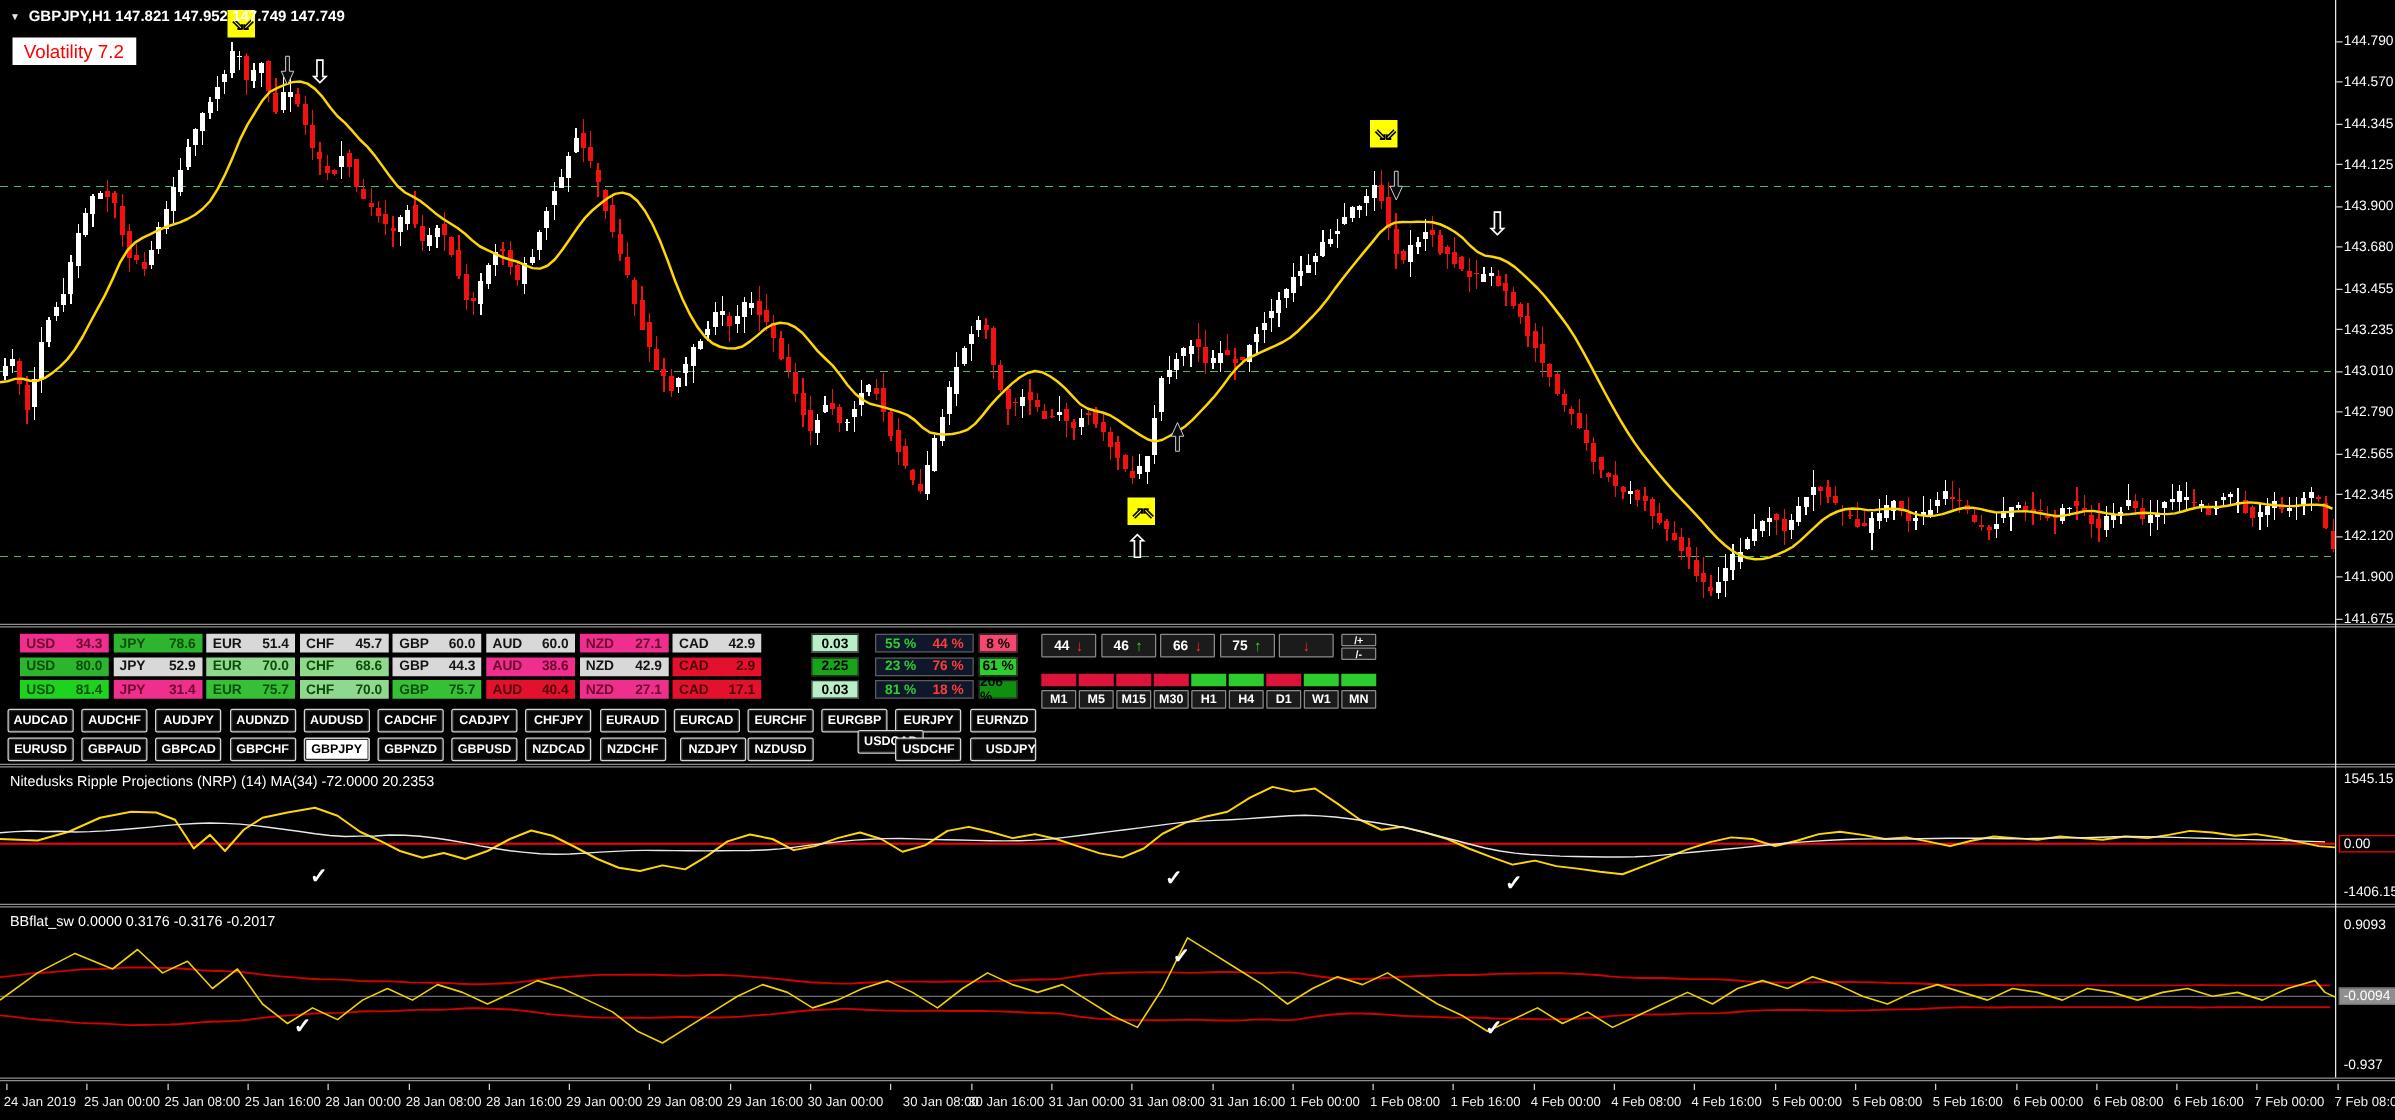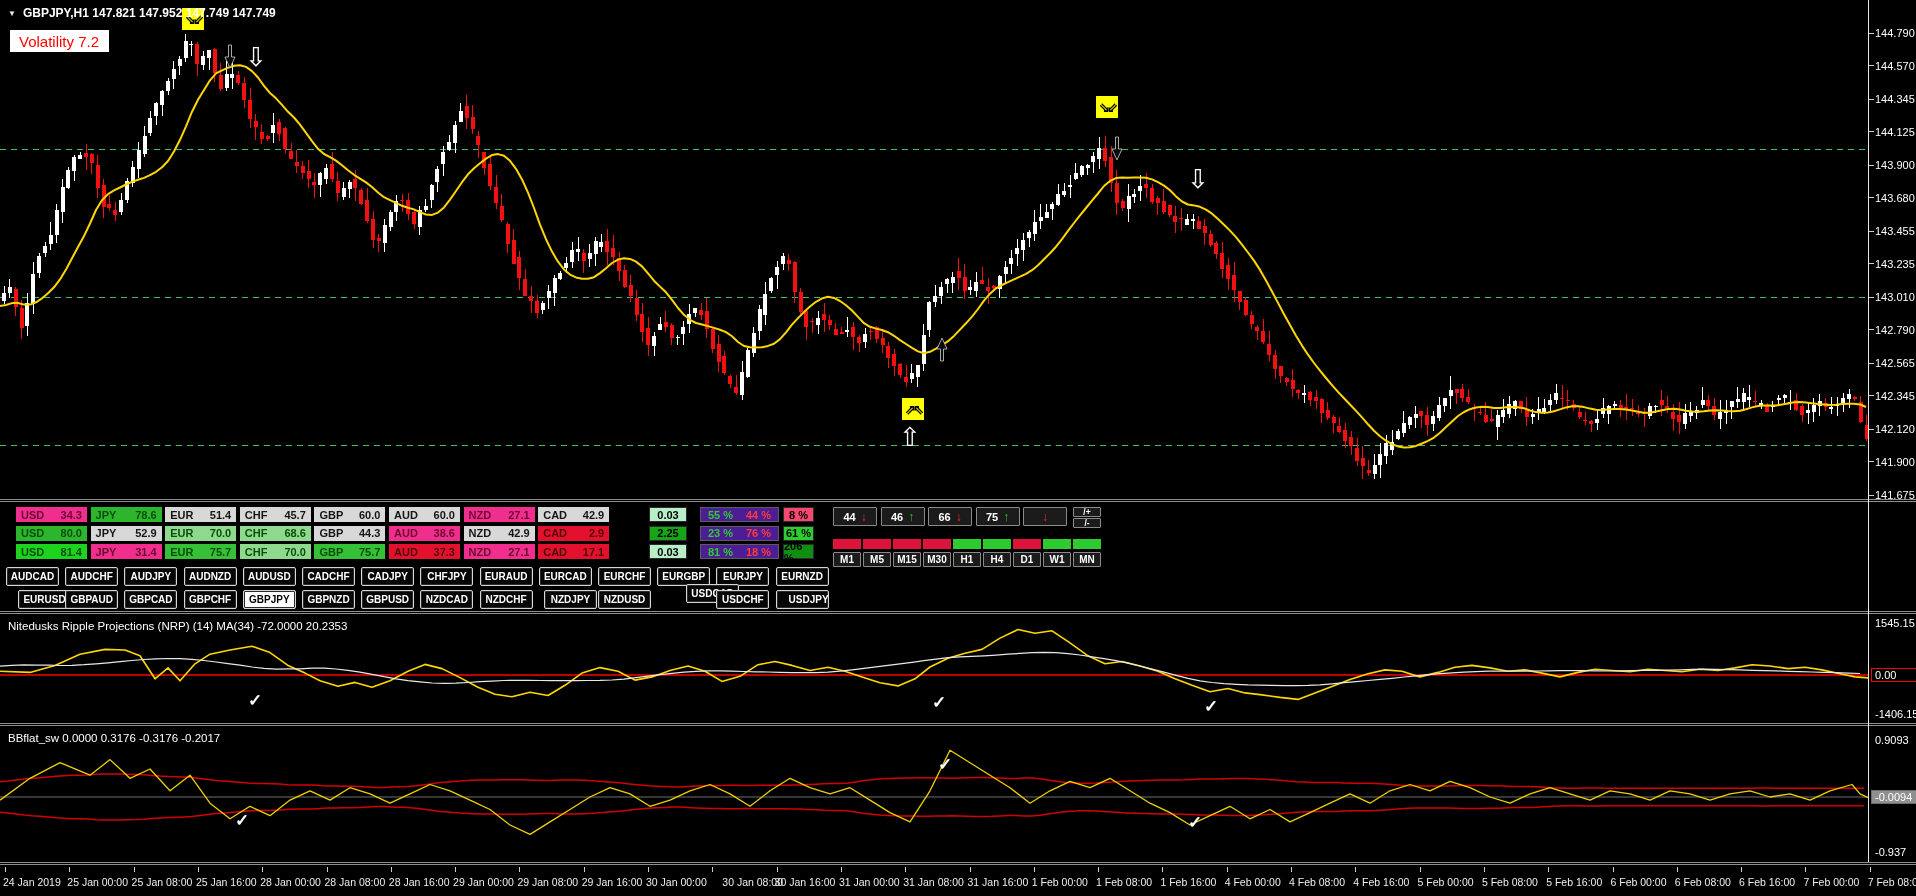--- a/index.html
+++ b/index.html
@@ -15,21 +15,21 @@
   .axis-label{position:absolute;left:1875px;color:#fff;font:11px "Liberation Sans",sans-serif;white-space:nowrap;}
   .tickline{position:absolute;left:1869px;width:5px;height:1px;background:#cfcfcf;}
   .sep{position:absolute;left:0;width:1916px;height:3px;background:#000;
        border-top:1px solid #8e8e8e;border-bottom:1px solid #8e8e8e;}
   .vborder{position:absolute;left:1868px;top:0;width:1px;height:862px;background:#e8e8e8;}
   .scell{position:absolute;display:flex;justify-content:space-between;align-items:center;
          padding:0 5px;font:bold 11px "Liberation Sans",sans-serif;height:15px;width:71px;}
   .sbox{position:absolute;display:flex;align-items:center;justify-content:center;
         font:bold 11px "Liberation Sans",sans-serif;color:#000;border:1px solid #2a2a2a;height:15px;}
   .dualbox{position:absolute;display:flex;justify-content:space-between;align-items:center;
-           background:#4c1d95;border:1px solid #5c5c5c;padding:0 7px;height:15px;
+           background:#0f172a;border:1px solid #5c5c5c;padding:0 7px;height:15px;
            font:bold 11px "Liberation Sans",sans-serif;}
   .btn{position:absolute;background:#1b1b1b;border:1px solid #8a8a8a;color:#fff;display:flex;
        align-items:center;justify-content:center;gap:5px;font:bold 11px "Liberation Sans",sans-serif;border-radius:1px;}
   .block{position:absolute;height:10px;width:28px;}
   .pairbtn{position:absolute;width:53px;height:19px;background:#060606;border:1px solid #d6d6d6;
            color:#fff;display:flex;align-items:center;justify-content:center;
            font:bold 10px "Liberation Sans",sans-serif;border-radius:2px;box-shadow:inset 0 0 0 1px #2a2a2a;}
   .pairbtn.sel{background:#fff;color:#000;}
   .ind-label{position:absolute;left:8px;top:4px;color:#fff;font:11.5px "Liberation Sans",sans-serif;}
   .check{position:absolute;color:#fff;font:bold 17px "Liberation Sans",sans-serif;}
@@ -843,21 +843,21 @@
       <div class="scell" style="left: 239.8px; top: 39px; background: rgb(143, 217, 143); color: rgb(11, 77, 11);">
         <span>CHF</span>
         <span>70.0</span>
       </div>
       <div class="scell" style="left: 314.4px; top: 39px; background: rgb(53, 192, 53); color: rgb(11, 77, 11);">
         <span>GBP</span>
         <span>75.7</span>
       </div>
       <div class="scell" style="left: 389px; top: 39px; background: rgb(227, 17, 45); color: rgb(77, 8, 8);">
         <span>AUD</span>
-        <span>37.3</span>
+        <span>40.4</span>
       </div>
       <div class="scell" style="left: 463.6px; top: 39px; background: rgb(239, 46, 141); color: rgb(107, 11, 46);">
         <span>NZD</span>
         <span>27.1</span>
       </div>
       <div class="scell" style="left: 538.2px; top: 39px; background: rgb(227, 17, 45); color: rgb(77, 8, 8);">
         <span>CAD</span>
         <span>17.1</span>
       </div>
       <div class="sbox" style="left: 649px; top: 39px; width: 38px; background: rgb(184, 239, 201);">0.03</div>
@@ -912,21 +912,21 @@
       <div class="pairbtn" style="left: 242.8px; top: 62px;">AUDUSD</div>
       <div class="pairbtn" style="left: 302px; top: 62px;">CADCHF</div>
       <div class="pairbtn" style="left: 361.2px; top: 62px;">CADJPY</div>
       <div class="pairbtn" style="left: 420.4px; top: 62px;">CHFJPY</div>
       <div class="pairbtn" style="left: 479.6px; top: 62px;">EURAUD</div>
       <div class="pairbtn" style="left: 538.8px; top: 62px;">EURCAD</div>
       <div class="pairbtn" style="left: 598px; top: 62px;">EURCHF</div>
       <div class="pairbtn" style="left: 657.2px; top: 62px;">EURGBP</div>
       <div class="pairbtn" style="left: 716.4px; top: 62px;">EURJPY</div>
       <div class="pairbtn" style="left: 775.6px; top: 62px;">EURNZD</div>
-      <div class="pairbtn" style="left: 18px; top: 85px;">EURUSD</div>
+      <div class="pairbtn" style="left: 6px; top: 85px;">EURUSD</div>
       <div class="pairbtn" style="left: 65.2px; top: 85px;">GBPAUD</div>
       <div class="pairbtn" style="left: 124.4px; top: 85px;">GBPCAD</div>
       <div class="pairbtn" style="left: 183.6px; top: 85px;">GBPCHF</div>
       <div class="pairbtn sel" style="left: 242.8px; top: 85px;">GBPJPY</div>
       <div class="pairbtn" style="left: 302px; top: 85px;">GBPNZD</div>
       <div class="pairbtn" style="left: 361.2px; top: 85px;">GBPUSD</div>
       <div class="pairbtn" style="left: 420.4px; top: 85px;">NZDCAD</div>
       <div class="pairbtn" style="left: 479.6px; top: 85px;">NZDCHF</div>
       <div class="pairbtn" style="left: 544px; top: 85px;">NZDJPY</div>
       <div class="pairbtn" style="left: 598px; top: 85px;">NZDUSD</div>

